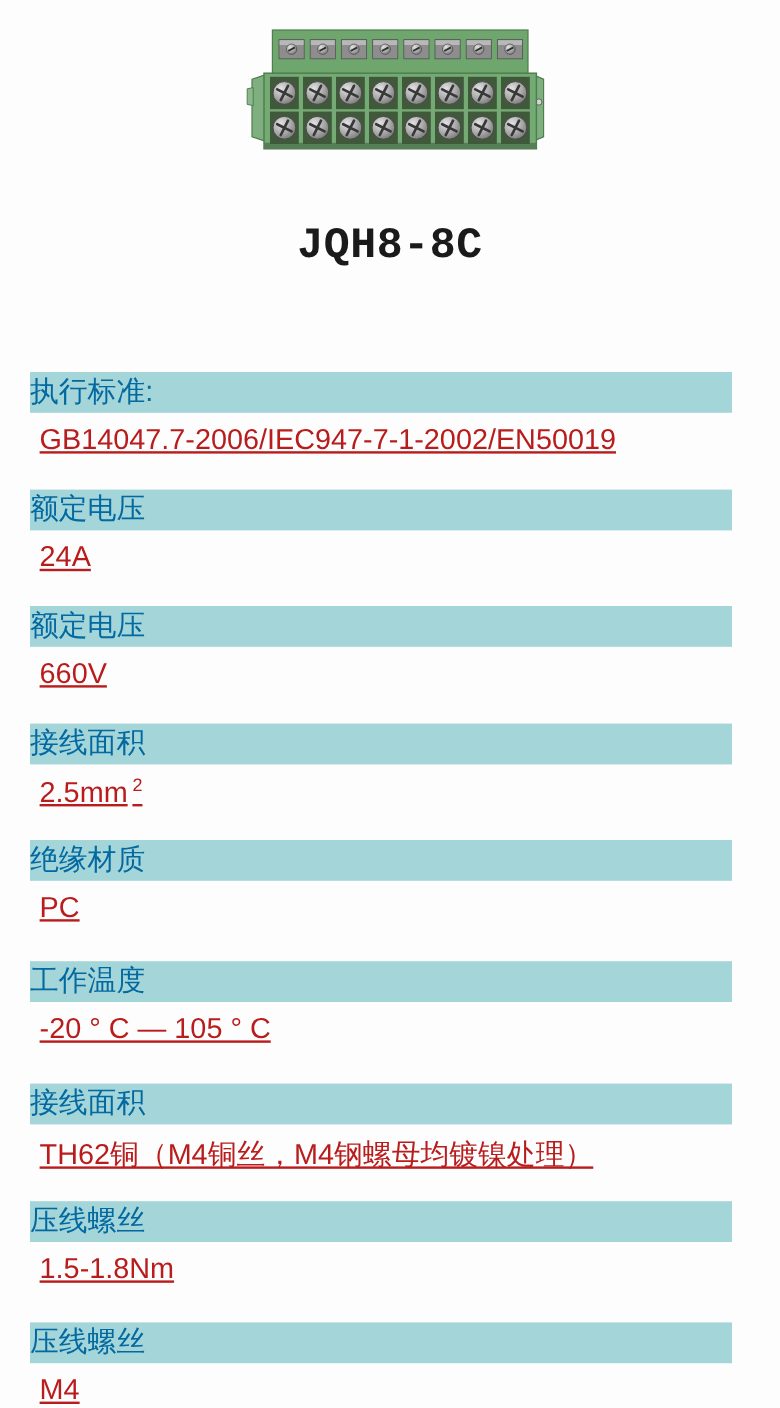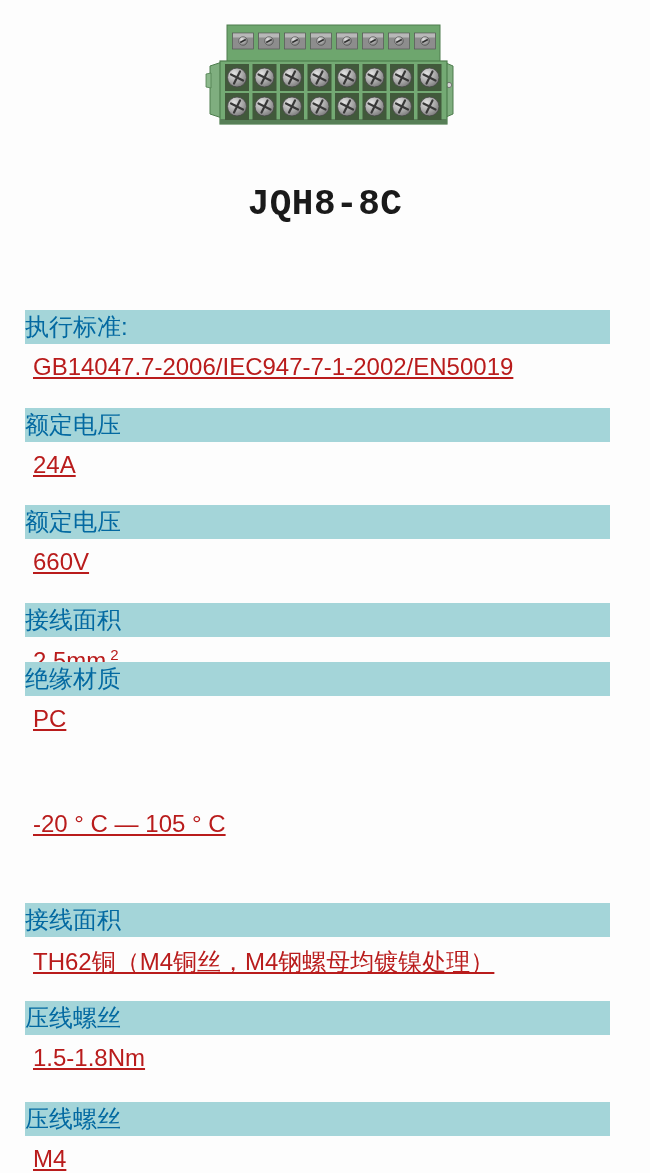--- a/index.html
+++ b/index.html
@@ -139,26 +139,27 @@
   <div class="spec" style="top:505px">
     <div class="spec-header">额定电压</div>
     <div class="spec-value">660V</div>
   </div>
 
   <div class="spec" style="top:603px">
     <div class="spec-header">接线面积</div>
     <div class="spec-value"><span>2.5mm</span><sup>2</sup></div>
   </div>
 
-  <div class="spec" style="top:662px">
+  <div class="spec" style="top:700px">
     <div class="spec-header">绝缘材质</div>
     <div class="spec-value">PC</div>
   </div>
 
   <div class="spec" style="top:801px">
+    <div class="spec-header">工作温度</div>
     <div class="spec-value">-20 ° C — 105 ° C</div>
   </div>
 
   <div class="spec" style="top:903px">
     <div class="spec-header">接线面积</div>
     <div class="spec-value">TH62铜（M4铜丝，M4钢螺母均镀镍处理）</div>
   </div>
 
   <div class="spec" style="top:1001px">
     <div class="spec-header">压线螺丝</div>

